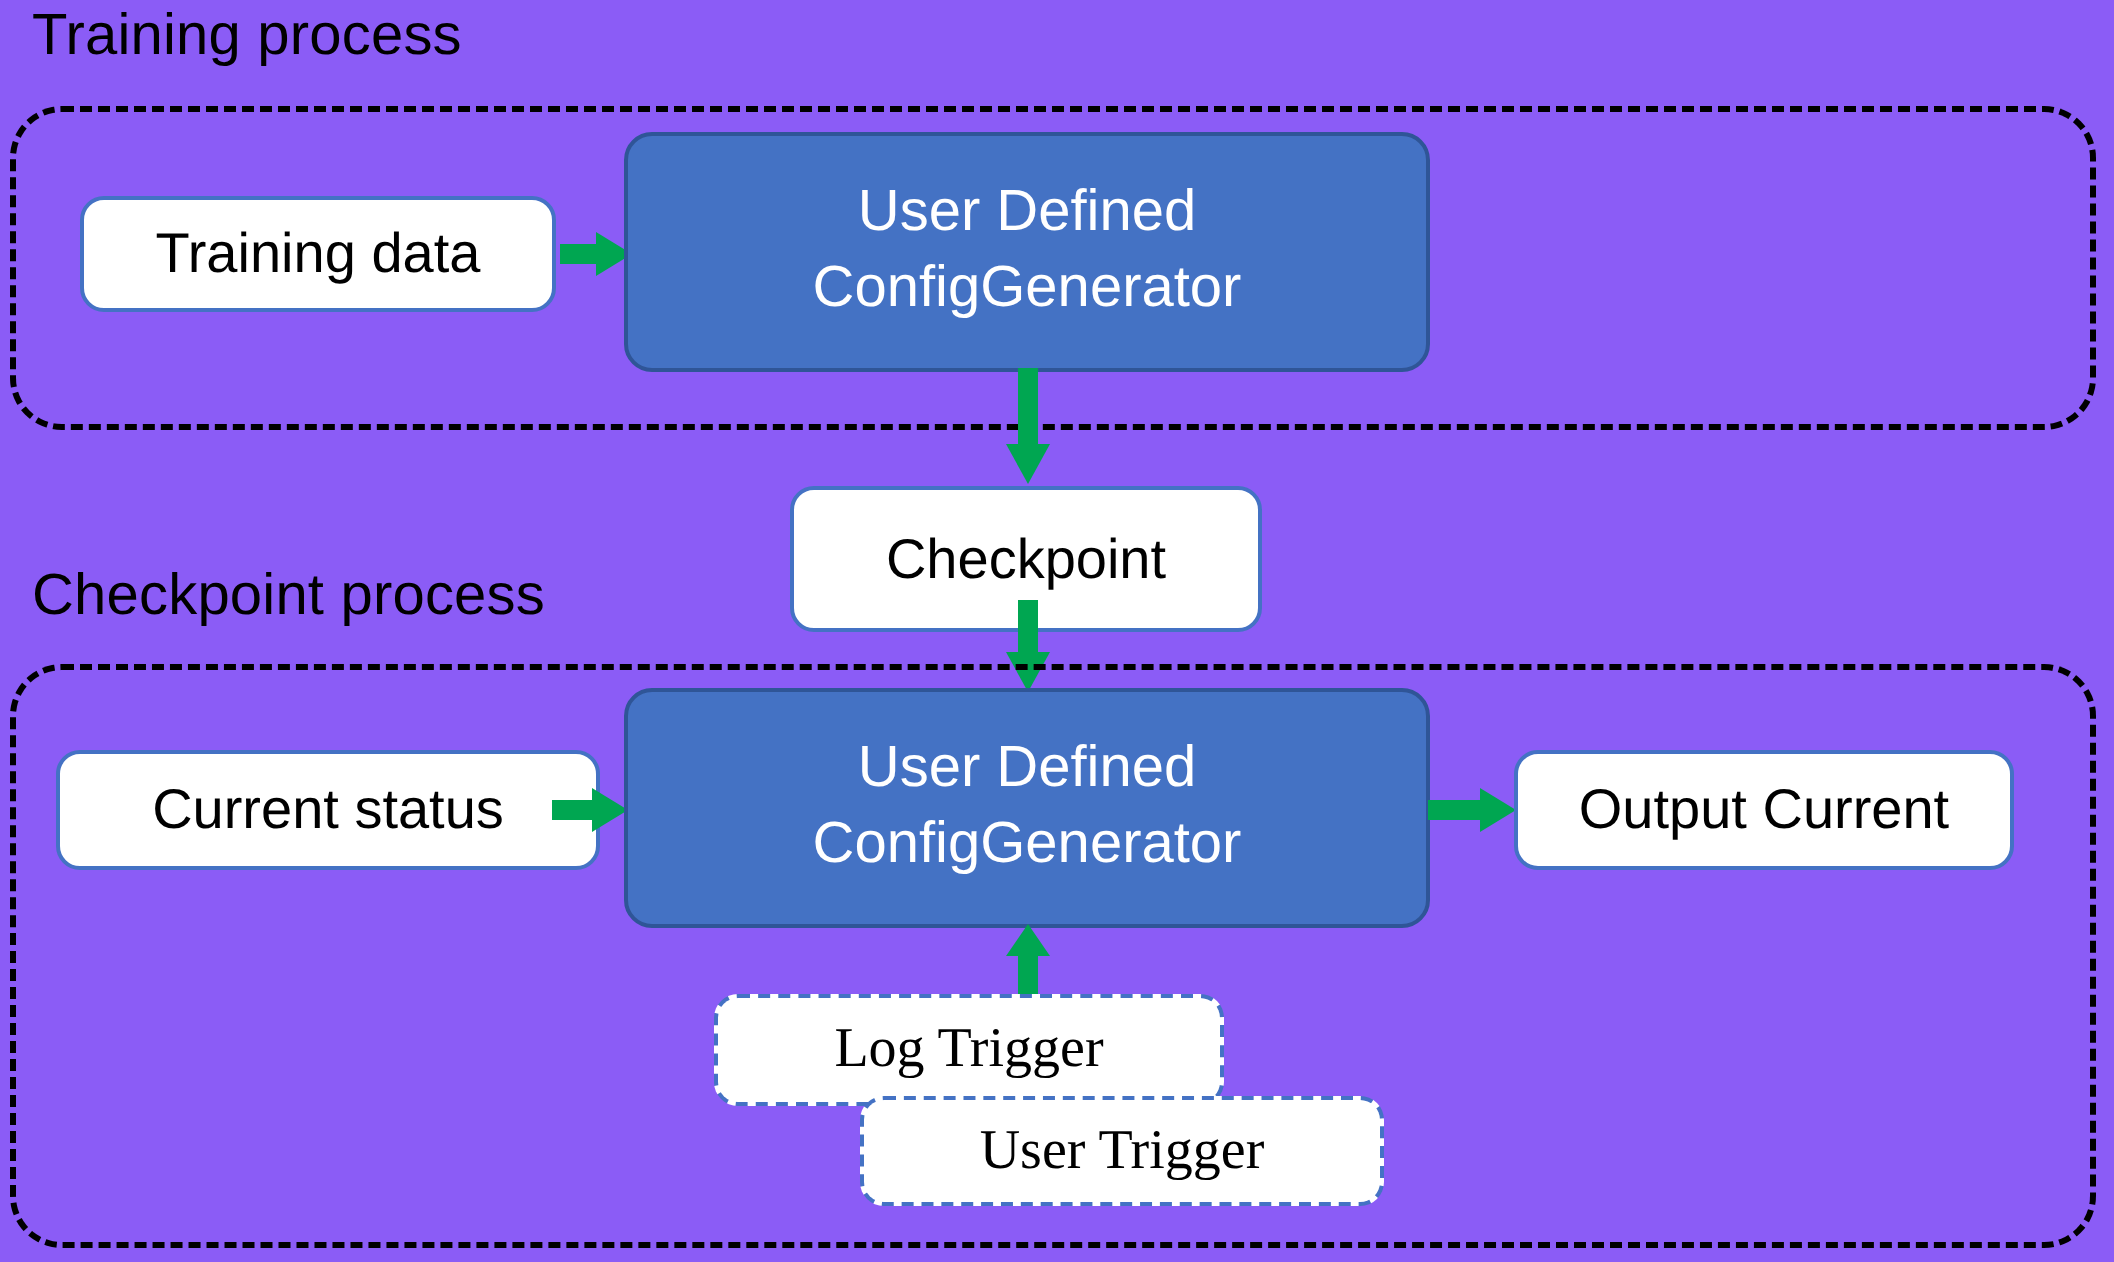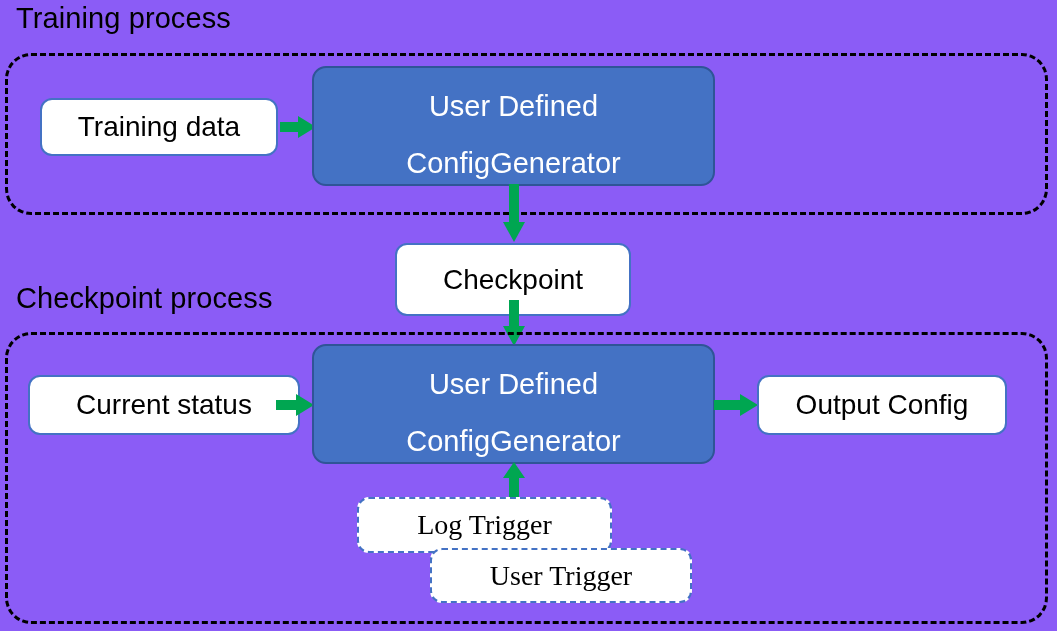--- a/index.html
+++ b/index.html
@@ -46,21 +46,21 @@
     border-radius: 14px;
     color: #ffffff;
     display: flex;
     flex-direction: column;
     align-items: center;
     justify-content: center;
     font-size: 29px;
     line-height: 1.30;
     text-align: center;
   }
-  .node-blue .ln { display: block; margin-top: 19px; }
+  .node-blue .ln { display: block; }
 
   
   .node-white {
     position: absolute;
     box-sizing: border-box;
     background: #ffffff;
     border: 2px solid #4472C4;
     border-radius: 12px;
     color: #000000;
     display: flex;
@@ -156,21 +156,21 @@
   </div>
 
   <svg class="arrow" style="left:714px; top:386px; width:46px; height:38px;" viewBox="0 0 46 38">
     <g fill="#00A651">
       <rect x="0" y="14" width="30" height="10"></rect>
       <polygon points="26,8 44,19 26,30"></polygon>
     </g>
   </svg>
 
   <div class="node-white" style="left:757px; top:375px; width:250px; height:60px;">
-    <span>Output Config</span>
+    <span>Output Current</span>
   </div>
 
   <svg class="arrow" style="left:499px; top:462px; width:30px; height:40px;" viewBox="0 0 30 40">
     <g fill="#00A651">
       <rect x="10" y="12" width="10" height="28"></rect>
       <polygon points="4,16 26,16 15,0"></polygon>
     </g>
   </svg>
 
   <div class="node-trigger" style="left:357px; top:497px; width:255px; height:56px; z-index:2;">

